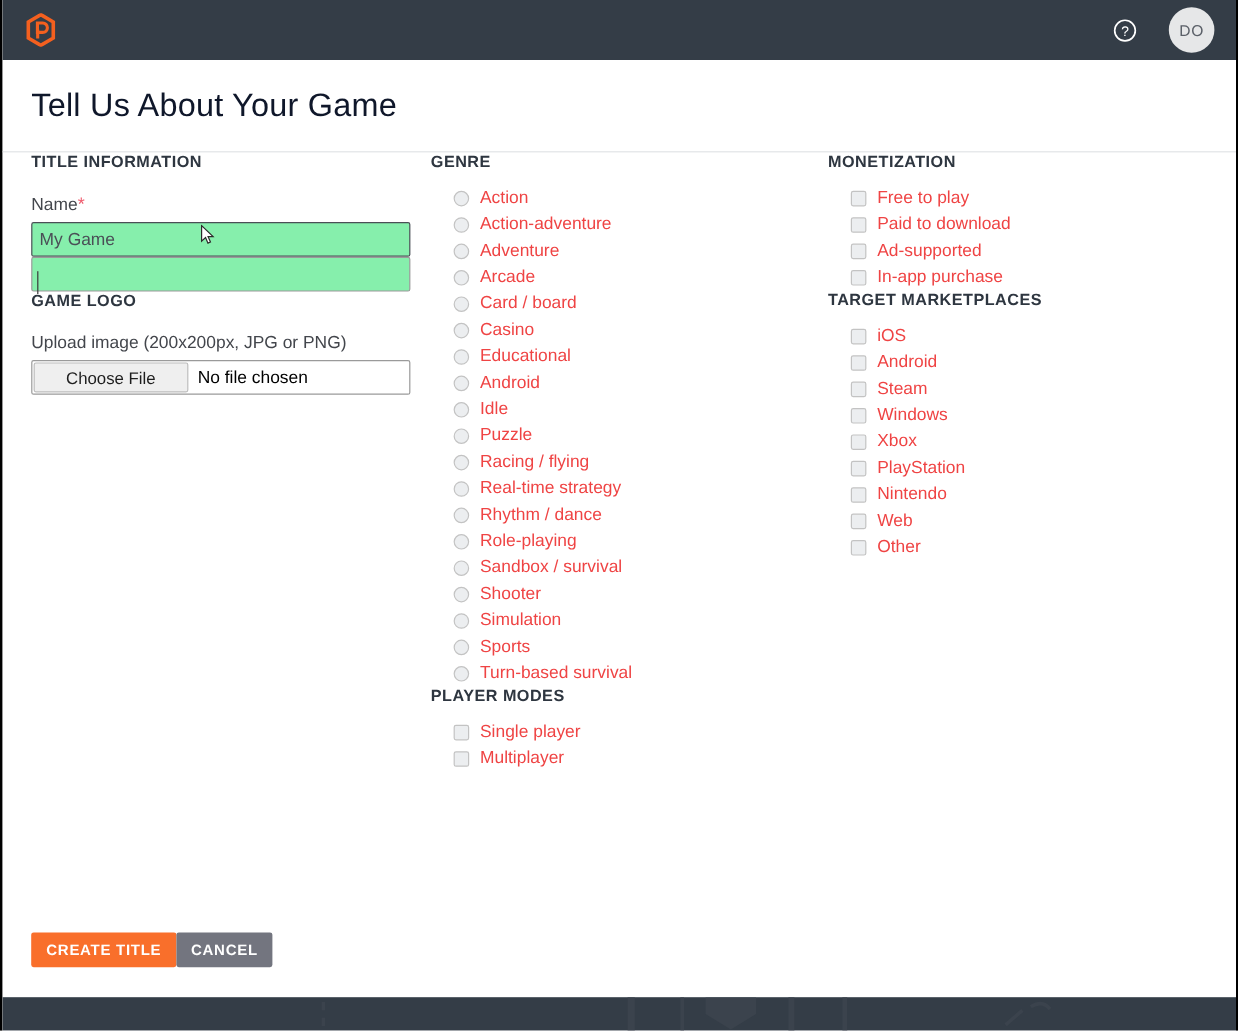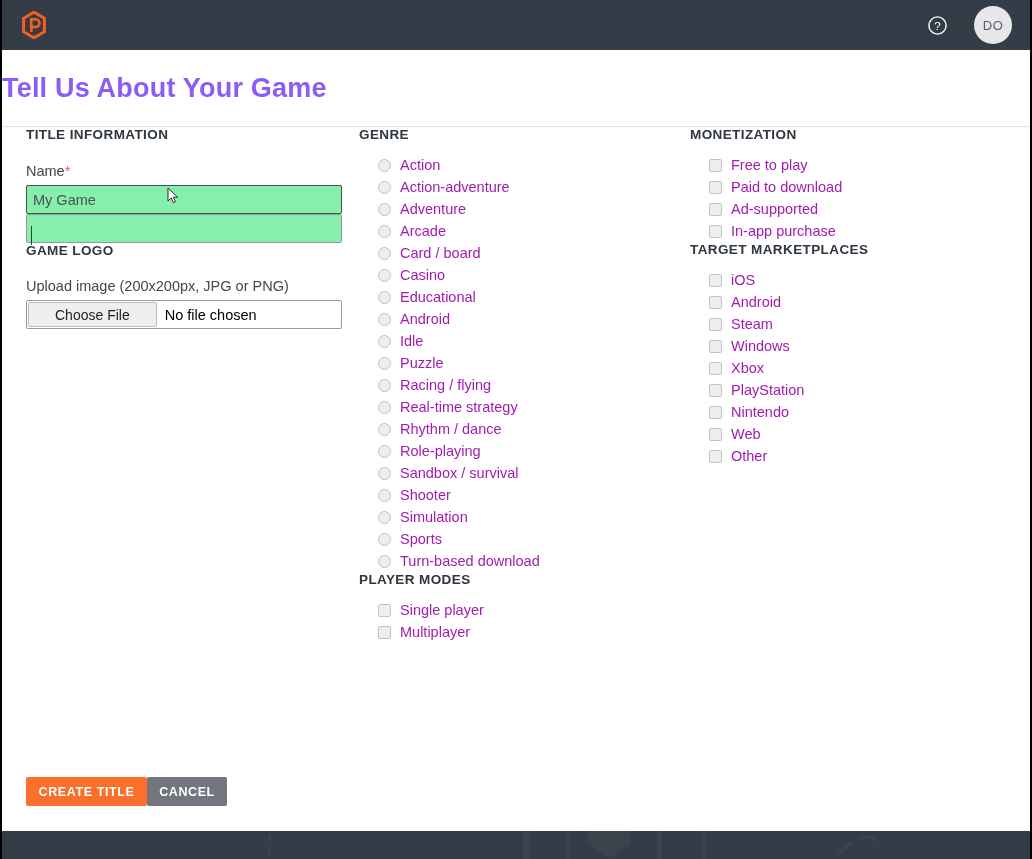--- a/index.html
+++ b/index.html
@@ -50,23 +50,24 @@
     cursor: pointer;
   }
 
   
   .page-title {
     position: absolute;
     top: 50px; left: 0; right: 0;
     height: 76px;
     display: flex;
     align-items: center;
+    padding-left: 24px;
     font-size: 27px;
-    font-weight: 700;
-    color: #8b5cf6;
+    font-weight: 400;
+    color: #0f172a;
     letter-spacing: 0.2px;
   }
   .title-divider {
     position: absolute;
     top: 126px; left: 0; right: 0;
     height: 1px;
     background: #e2e4e6;
   }
 
   
@@ -179,21 +180,21 @@
     width: 13px; height: 13px;
     border-radius: 2px;
     border: 1px solid #c3c3c3;
     background: #eceef0;
     flex: 0 0 auto;
     margin-right: 9px;
     box-sizing: border-box;
   }
   .opt-label {
     font-size: 14.5px;
-    color: #a21caf;
+    color: #ef4444;
     line-height: 1;
     white-space: nowrap;
   }
 
   
   .btn-row {
     position: absolute;
     left: 24px;
     top: 650px;
     display: flex;
@@ -361,21 +362,21 @@
           <li>
             <span class="radio-box"></span>
             <span class="opt-label">Simulation</span>
           </li>
           <li>
             <span class="radio-box"></span>
             <span class="opt-label">Sports</span>
           </li>
           <li>
             <span class="radio-box"></span>
-            <span class="opt-label">Turn-based download</span>
+            <span class="opt-label">Turn-based survival</span>
           </li>
         </ul>
 
       <h2 class="section sec-player">PLAYER MODES</h2>
       <ul class="opt-list" id="player-list">
           <li>
             <span class="check-box"></span>
             <span class="opt-label">Single player</span>
           </li>
           <li>

